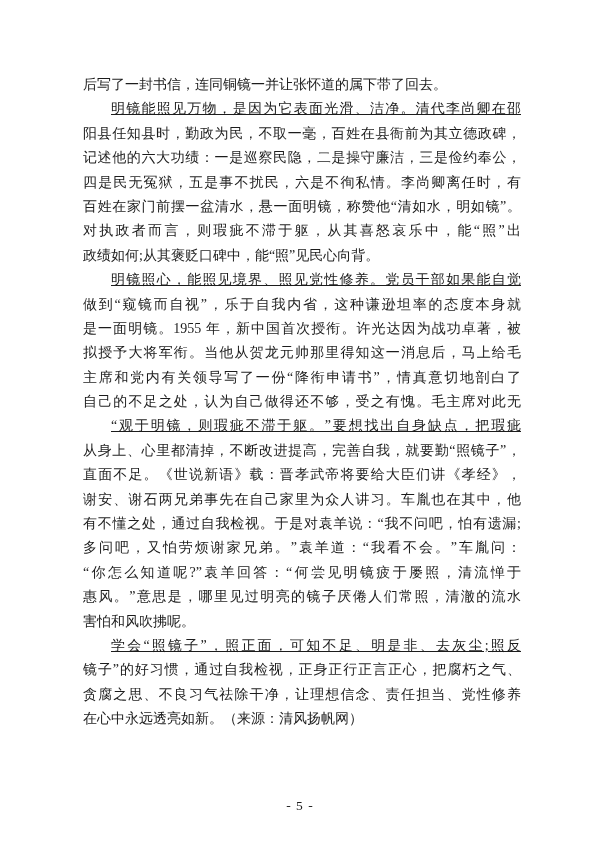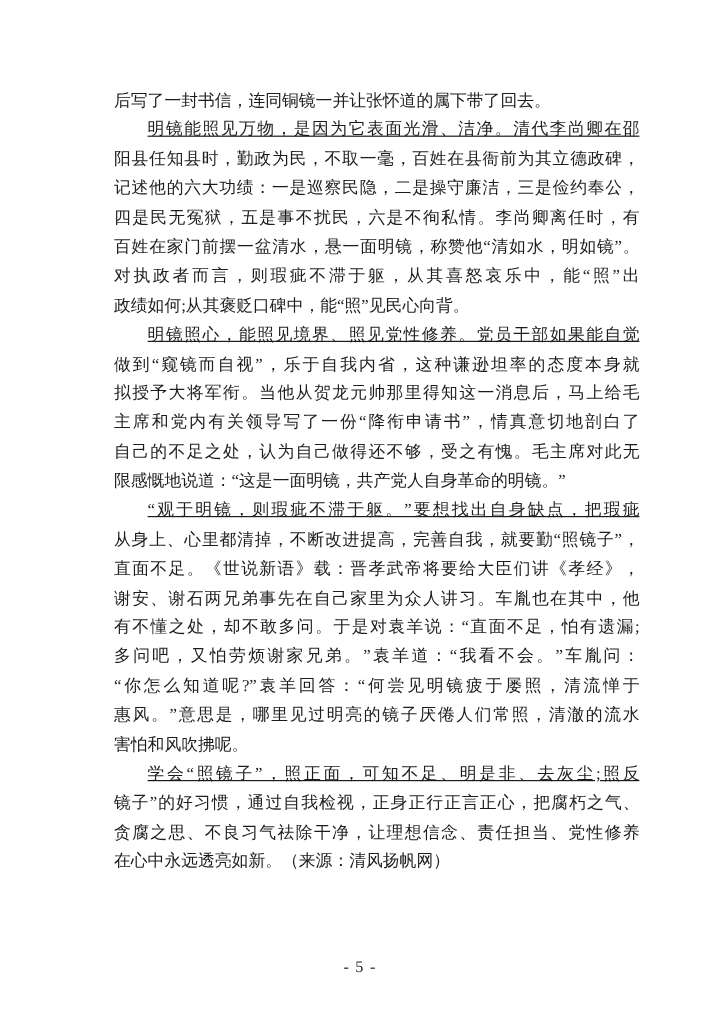--- a/index.html
+++ b/index.html
@@ -12,21 +12,21 @@
     width: 600px;
     height: 849px;
     background: #ffffff;
     overflow: hidden;
     font-family: "Liberation Serif", "DejaVu Serif", serif;
     color: #1c1c1c;
   }
   .text-body {
     position: absolute;
     top: 73px;
-    left: 95px;
+    left: 83px;
     width: 438px;
   }
   .line {
     font-size: 14px;
     line-height: 24.4px;
     height: 24.4px;
     text-align: justify;
     text-align-last: justify;
     overflow: hidden;
     white-space: nowrap;
@@ -58,29 +58,29 @@
       <div class="line para-end">后写了一封书信，连同铜镜一并让张怀道的属下带了回去。</div>
       <div class="line indent">明镜能照见万物，是因为它表面光滑、洁净。清代李尚卿在邵</div>
       <div class="line">阳县任知县时，勤政为民，不取一毫，百姓在县衙前为其立德政碑，</div>
       <div class="line">记述他的六大功绩：一是巡察民隐，二是操守廉洁，三是俭约奉公，</div>
       <div class="line">四是民无冤狱，五是事不扰民，六是不徇私情。李尚卿离任时，有</div>
       <div class="line">百姓在家门前摆一盆清水，悬一面明镜，称赞他“清如水，明如镜”。</div>
       <div class="line">对执政者而言，则瑕疵不滞于躯，从其喜怒哀乐中，能“照”出</div>
       <div class="line para-end">政绩如何;从其褒贬口碑中，能“照”见民心向背。</div>
       <div class="line indent">明镜照心，能照见境界、照见党性修养。党员干部如果能自觉</div>
       <div class="line">做到“窥镜而自视”，乐于自我内省，这种谦逊坦率的态度本身就</div>
+      <div class="line">是一面明镜。1955 年，新中国首次授衔。许光达因为战功卓著，被</div>
       <div class="line">拟授予大将军衔。当他从贺龙元帅那里得知这一消息后，马上给毛</div>
       <div class="line">主席和党内有关领导写了一份“降衔申请书”，情真意切地剖白了</div>
       <div class="line">自己的不足之处，认为自己做得还不够，受之有愧。毛主席对此无</div>
-      <div class="line para-end">限感慨地说道：“这是一面明镜，共产党人自身革命的明镜。”</div>
       <div class="line indent">“观于明镜，则瑕疵不滞于躯。”要想找出自身缺点，把瑕疵</div>
       <div class="line">从身上、心里都清掉，不断改进提高，完善自我，就要勤“照镜子”，</div>
       <div class="line">直面不足。《世说新语》载：晋孝武帝将要给大臣们讲《孝经》，</div>
       <div class="line">谢安、谢石两兄弟事先在自己家里为众人讲习。车胤也在其中，他</div>
-      <div class="line">有不懂之处，却不敢多问。于是对袁羊说：“直面不足，怕有遗漏;</div>
+      <div class="line">有不懂之处，通过自我检视。于是对袁羊说：“我不问吧，怕有遗漏;</div>
       <div class="line">多问吧，又怕劳烦谢家兄弟。”袁羊道：“我看不会。”车胤问：</div>
       <div class="line">“你怎么知道呢?”袁羊回答：“何尝见明镜疲于屡照，清流惮于</div>
       <div class="line">惠风。”意思是，哪里见过明亮的镜子厌倦人们常照，清澈的流水</div>
       <div class="line para-end">害怕和风吹拂呢。</div>
       <div class="line indent">学会“照镜子”，照正面，可知不足、明是非、去灰尘;照反</div>
       <div class="line">镜子”的好习惯，通过自我检视，正身正行正言正心，把腐朽之气、</div>
       <div class="line">贪腐之思、不良习气祛除干净，让理想信念、责任担当、党性修养</div>
       <div class="line para-end">在心中永远透亮如新。（来源：清风扬帆网）</div>
     </div>
   <div class="page-number">- 5 -</div>

